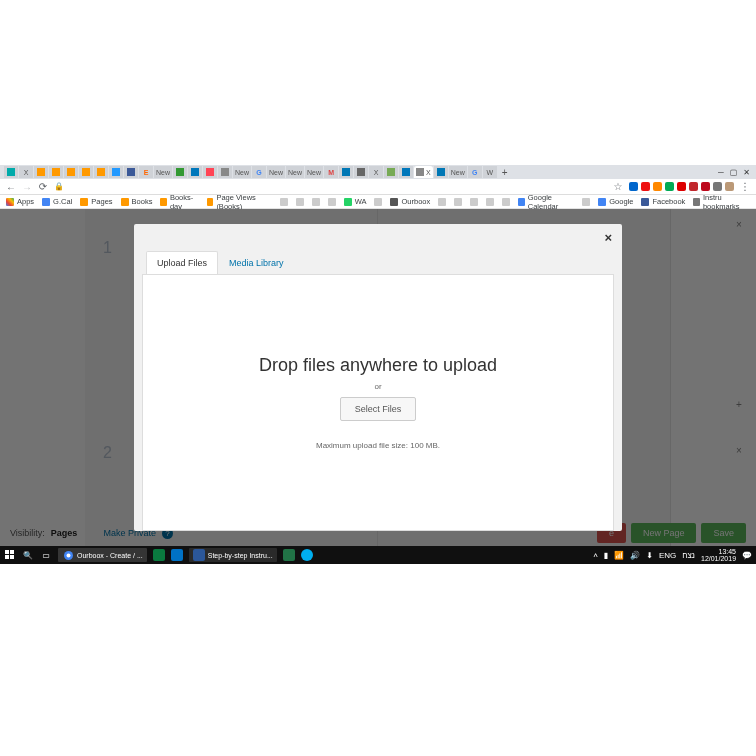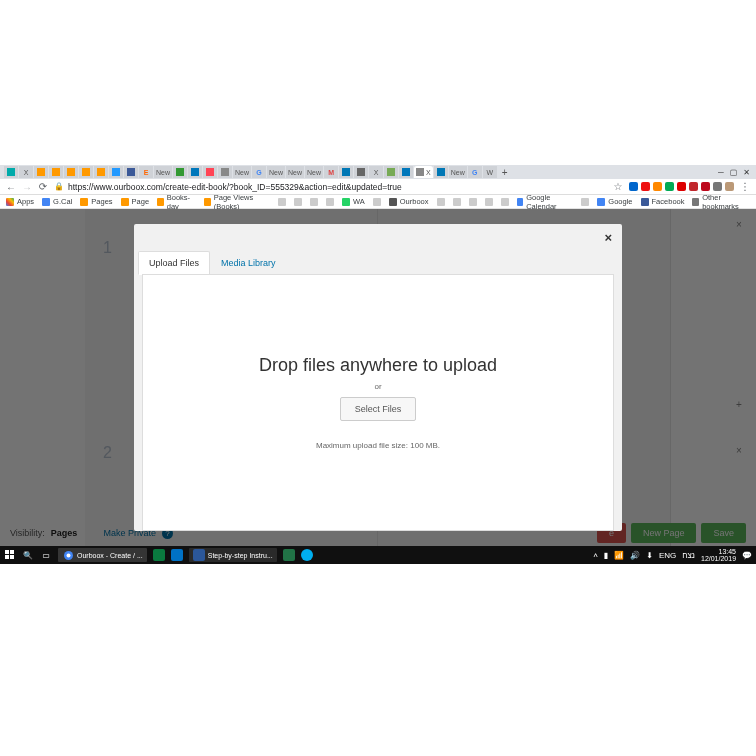--- a/index.html
+++ b/index.html
@@ -28,21 +28,21 @@
 .page-col { flex: 1; border-right: 1px solid #e5e5e5; position: relative; }
 .page-num { position: absolute; left: 18px; color: #b8c3d1; font-size: 16px; }
 .page-num.n1 { top: 30px; }
 .page-num.n2 { top: 235px; }
 .page-right { width: 85px; background: #fff; position: relative; }
 .page-handle { position: absolute; right: 10px; width: 10px; height: 10px; color: #888; font-size: 10px; }
 .overlay { position: absolute; inset: 0; background: rgba(0,0,0,0.55); display: flex; align-items: flex-start; justify-content: center; }
 .modal { width: 488px; background: #f1f1f1; margin-top: 15px; border-radius: 2px; display: flex; flex-direction: column; height: 307px; }
 .modal-header { display: flex; justify-content: flex-end; padding: 6px 10px; }
 .close-x { font-size: 13px; color: #333; cursor: pointer; font-weight: bold; }
-.modal-tabs { display: flex; background: #f1f1f1; padding: 0 4px; }
+.modal-tabs { display: flex; background: #f1f1f1; padding: 0 12px; }
 .modal-tab { padding: 6px 10px; font-size: 9px; color: #0073aa; cursor: pointer; border: 1px solid transparent; }
 .modal-tab.active { background: #fff; color: #333; border: 1px solid #ddd; border-bottom: 1px solid #fff; border-radius: 2px 2px 0 0; }
 .modal-body { flex: 1; background: #fff; border: 1px solid #ddd; margin: -1px 8px 0 8px; display: flex; flex-direction: column; align-items: center; justify-content: center; gap: 6px; }
 .drop-title { font-size: 18px; color: #333; font-weight: 400; }
 .drop-or { font-size: 8px; color: #666; }
 .select-files-btn { background: #f7f7f7; border: 1px solid #ccc; padding: 6px 14px; font-size: 9px; color: #555; border-radius: 2px; cursor: pointer; }
 .max-size { font-size: 8px; color: #666; margin-top: 14px; }
 .modal-footer { display: flex; justify-content: flex-end; padding: 8px 10px; background: #f1f1f1; border-top: 1px solid #ddd; }
 .select-btn { background: #33b5e5; color: #fff; border: none; padding: 5px 14px; font-size: 9px; border-radius: 2px; cursor: pointer; }
 .bottom-bar { position: absolute; left: 0; right: 0; bottom: 0; height: 26px; display: flex; align-items: center; padding: 0 10px; gap: 6px; font-size: 9px; z-index: 0; }
@@ -169,21 +169,20 @@
       <span>▢</span>
       <span>✕</span>
     </div>
   </div>
   <div class="addr-bar">
     <span class="nav-icon">←</span>
     <span class="nav-icon" style="opacity:.4">→</span>
     <span class="nav-icon">⟳</span>
     <div class="url-field">
       <span class="lock">🔒</span>
-      <span>https://www.ourboox.com/create-edit-book/?book_ID=555329&amp;action=edit&amp;updated=true</span>
     </div>
     <span class="nav-icon">☆</span>
     <div class="ext-icons">
       <span style="background:#06c"></span>
       <span style="background:#e11"></span>
       <span style="background:#f80"></span>
       <span style="background:#0a5"></span>
       <span style="background:#d00"></span>
       <span style="background:#c1272d"></span>
       <span style="background:#bd081c"></span>
@@ -200,21 +199,21 @@
     <div class="bm-item">
         <span class="bm-icon" style="background:#4285f4"></span>
         <span>G.Cal</span>
       </div>
     <div class="bm-item">
         <span class="bm-icon" style="background:#f90"></span>
         <span>Pages</span>
       </div>
     <div class="bm-item">
         <span class="bm-icon" style="background:#f90"></span>
-        <span>Page</span>
+        <span>Books</span>
       </div>
     <div class="bm-item">
         <span class="bm-icon" style="background:#f90"></span>
         <span>Books-day</span>
       </div>
     <div class="bm-item">
         <span class="bm-icon" style="background:#f90"></span>
         <span>Page Views (Books)</span>
       </div>
     <div class="bm-item">
@@ -265,21 +264,21 @@
     <div class="bm-item">
         <span class="bm-icon" style="background:#4285f4"></span>
         <span>Google</span>
       </div>
     <div class="bm-item">
         <span class="bm-icon" style="background:#3b5998"></span>
         <span>Facebook</span>
       </div>
     <div style="margin-left:auto" class="bm-item">
         <span class="bm-icon" style="background:#777"></span>
-        <span>Other bookmarks</span>
+        <span>Instru bookmarks</span>
       </div>
   </div>
 </div>
 
 <div class="page-bg">
   <div class="page-content">
     <div class="page-left"></div>
     <div class="page-mid">
       <div class="page-col">
         <span class="page-num n1">1</span>

